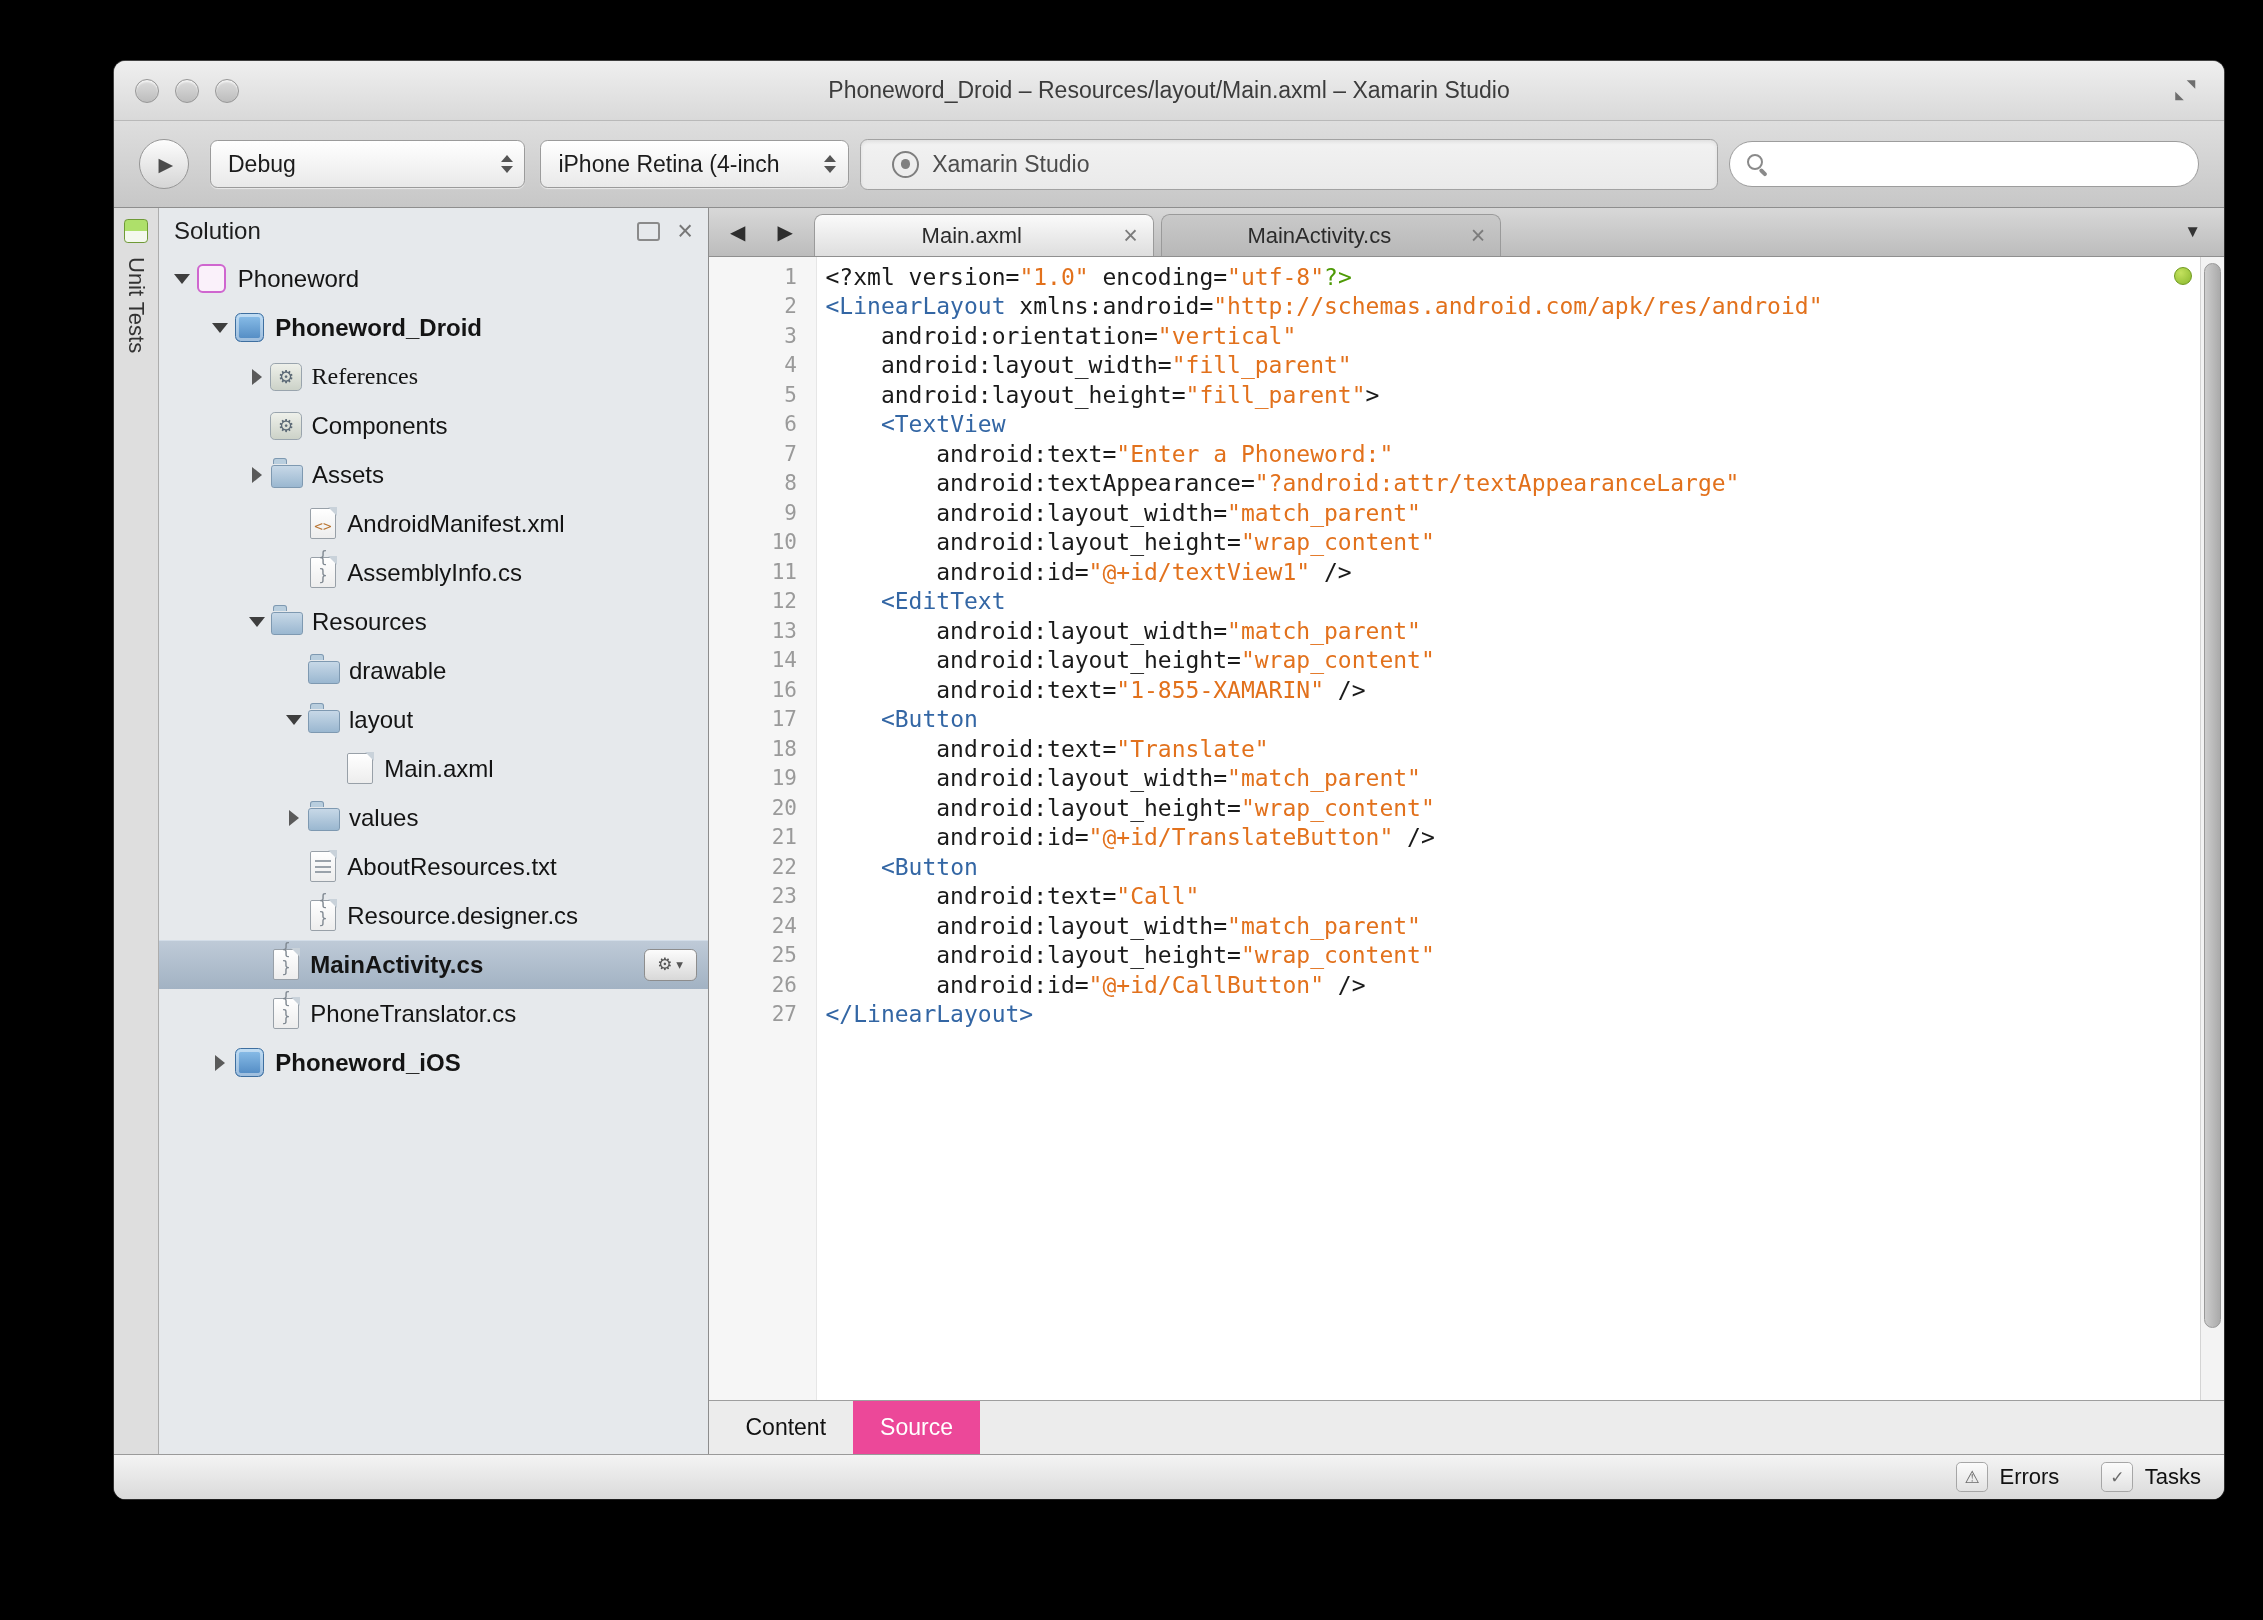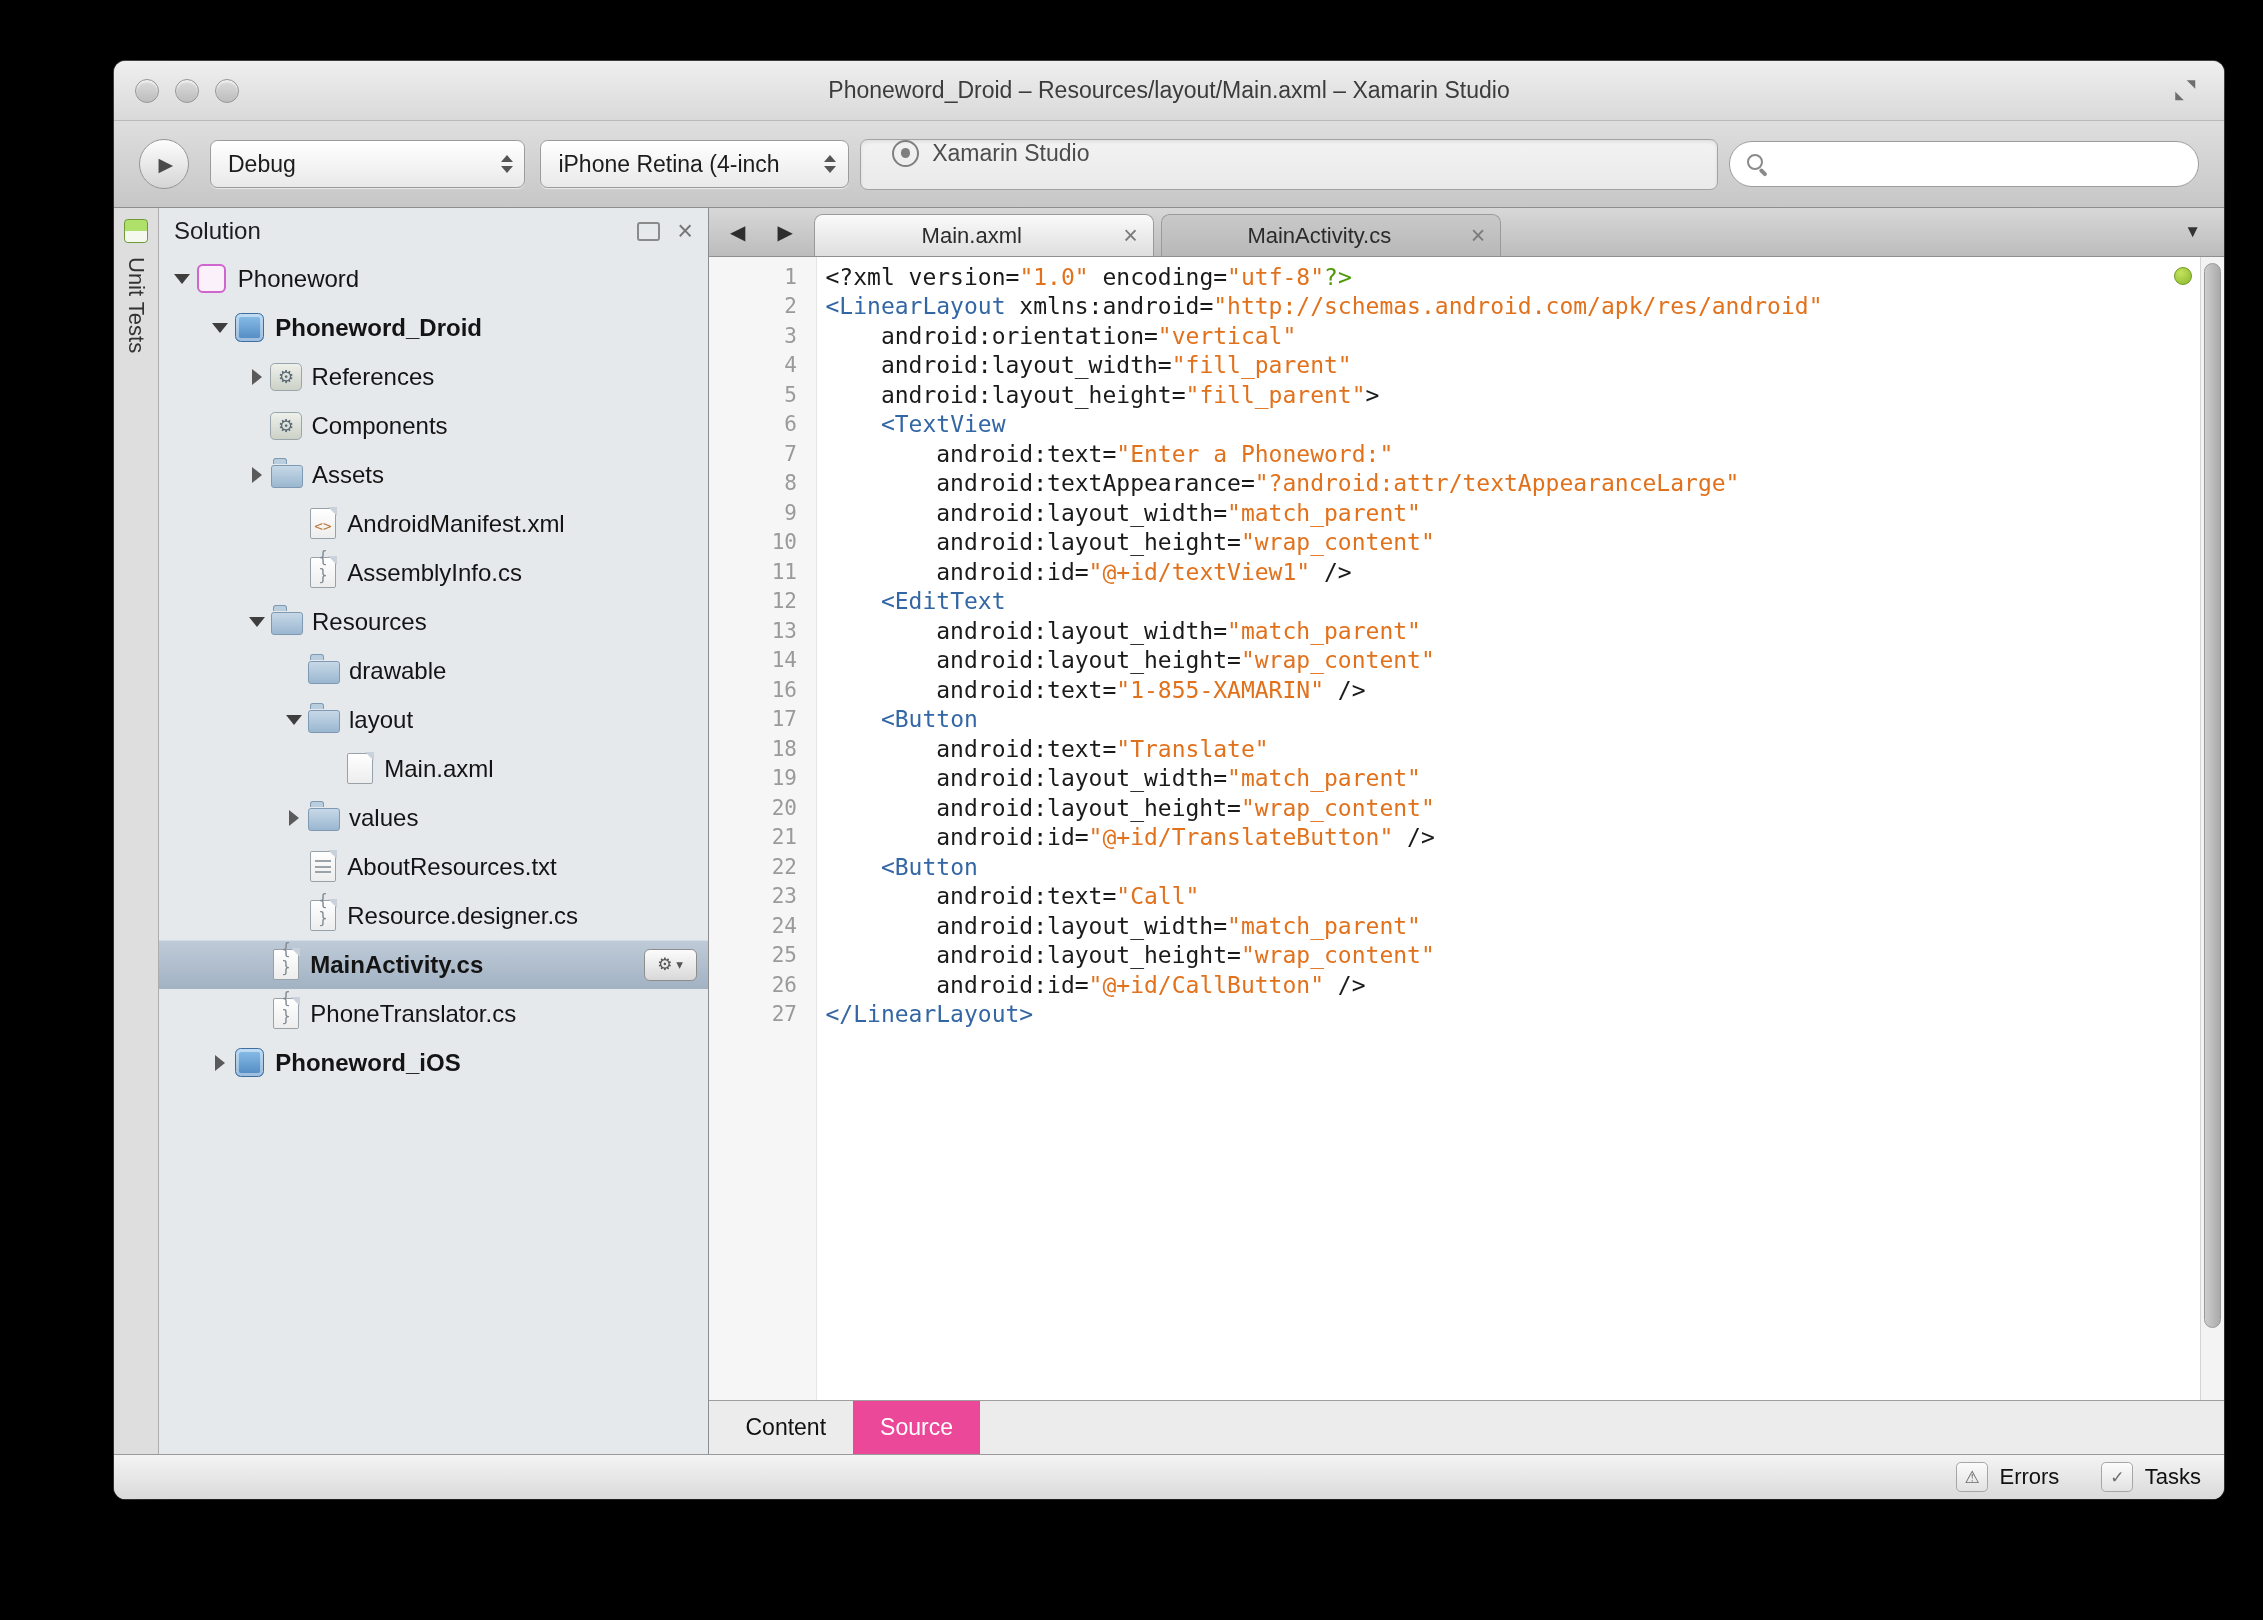--- a/index.html
+++ b/index.html
@@ -29,21 +29,21 @@
     border-radius:7.6px;display:flex;align-items:center;padding:0 11.4px 0 17px;font-size:23px;color:#1c1c1c;
     box-shadow:0 1px 1px rgba(255,255,255,.6);}
   .select .sel-label{overflow:hidden;white-space:nowrap;}
   .sel-config{width:285px;margin-left:21px;}
   .sel-device{width:278px;margin-left:15px;}
   .stepper{margin-left:auto;display:flex;flex-direction:column;gap:4.8px;padding-left:9.5px;flex:none;}
   .stepper i{display:block;width:0;height:0;border-left:6.7px solid transparent;border-right:6.7px solid transparent;}
   .stepper .up{border-bottom:7.6px solid #555;}
   .stepper .down{border-top:7.6px solid #555;}
   .status-box{height:49px;width:794px;margin:0 auto;background:linear-gradient(#f2f2f2,#eaeaea);
-    border:1px solid #a2a2a2;border-radius:7.6px;display:flex;padding:0 31px;
+    border:1px solid #a2a2a2;border-radius:7.6px;display:flex;align-items:center;padding:0 31px;
     box-shadow:inset 0 1.9px 3.8px rgba(0,0,0,.08);}
   .status-icon{width:23px;height:23px;border:2.9px solid #7f7f7f;border-radius:50%;position:relative;flex:none;margin-right:13.3px;}
   .status-icon::after{content:"";position:absolute;left:6.7px;top:6.7px;width:9.5px;height:9.5px;border-radius:50%;background:#7f7f7f;}
   .status-text{font-size:23px;color:#4c4c4c;}
   .search{height:44px;width:434px;background:#fff;border:1px solid #9d9d9d;border-radius:23px;
     display:flex;align-items:center;padding:0 17px;flex:none;}
   .mag{width:21px;height:21px;position:relative;flex:none;margin-right:11.4px;}
   .mag::before{content:"";position:absolute;left:0;top:0;width:12.4px;height:12.4px;border:2.9px solid #8a8a8a;border-radius:50%;}
   .mag::after{content:"";position:absolute;left:14.3px;top:14.3px;width:3.8px;height:8.6px;background:#8a8a8a;transform:rotate(-45deg);border-radius:1.9px;}
   .search input{border:none;outline:none;background:transparent;font-size:22px;flex:1;min-width:0;
@@ -208,21 +208,21 @@
             <div class="tree-row" style="padding-left: 9.5px;">
               <span class="expander down"></span>
               <span class="ticon icon-solution"></span>
               <span class="tlabel">Phoneword</span>
             </div>
             <div class="tree-row" style="padding-left: 47px;">
               <span class="expander down"></span>
               <span class="ticon icon-project"></span>
               <span class="tlabel bold">Phoneword_Droid</span>
             </div>
-            <div class="tree-row" style="padding-left: 84px;">
+            <div class="tree-row" style="padding-left: 84px; font-family: Liberation Serif, serif;">
               <span class="expander right"></span>
               <span class="ticon icon-references"></span>
               <span class="tlabel">References</span>
             </div>
             <div class="tree-row" style="padding-left: 84px;">
               <span class="expander none"></span>
               <span class="ticon icon-components"></span>
               <span class="tlabel">Components</span>
             </div>
             <div class="tree-row" style="padding-left: 84px;">

